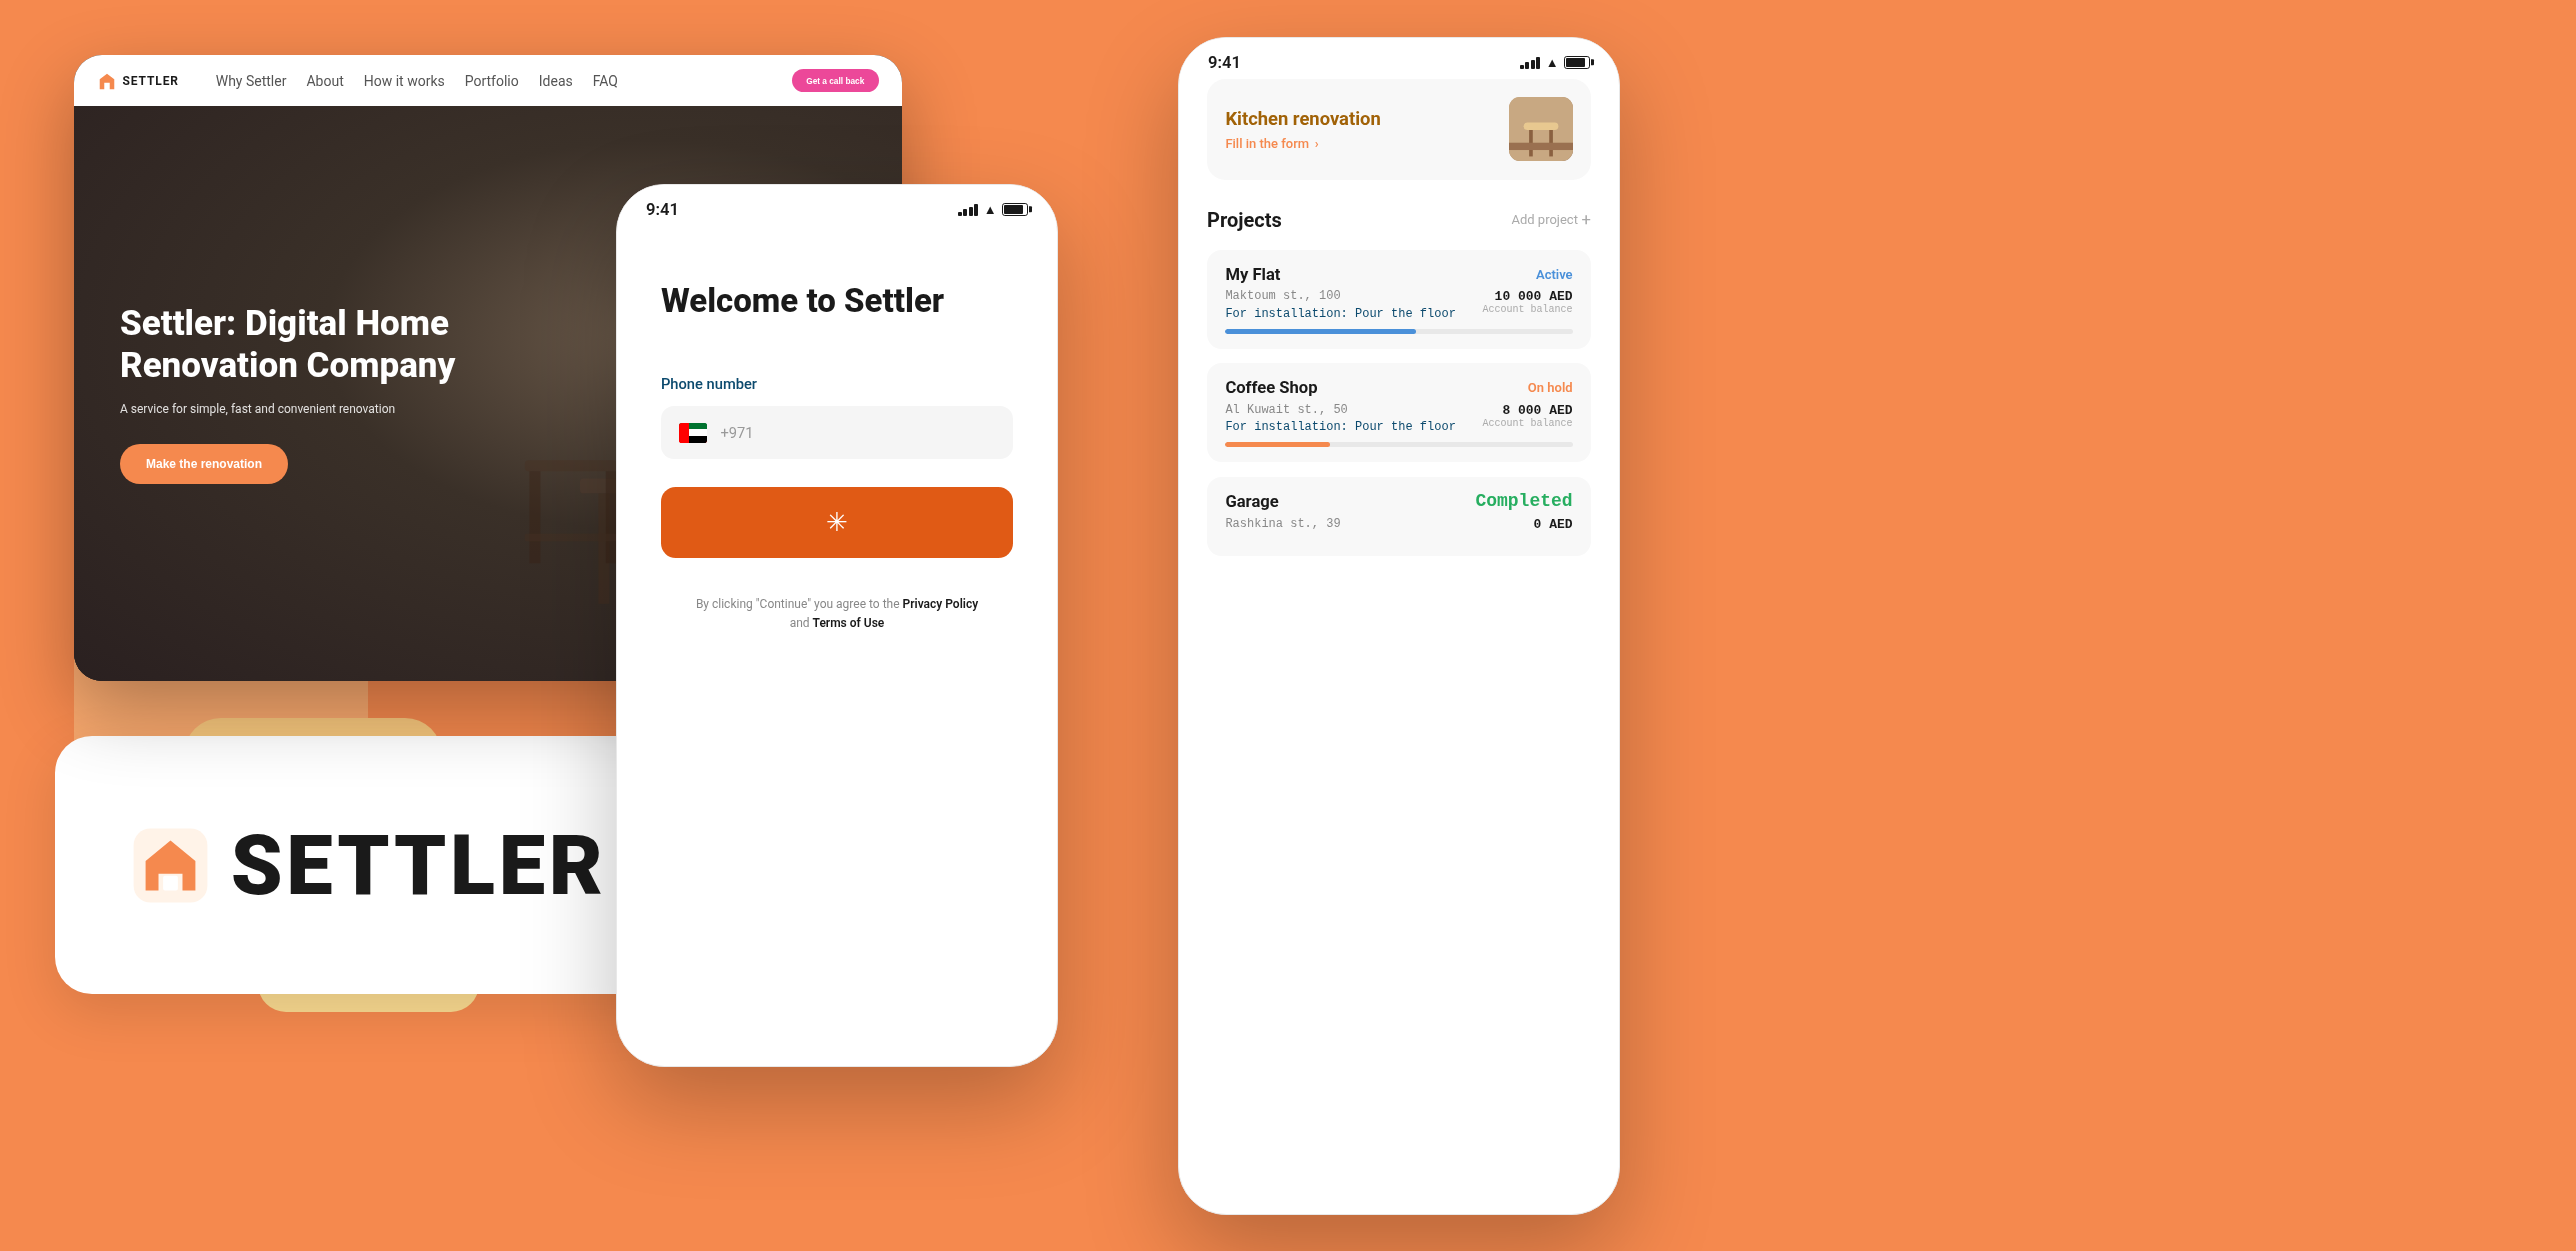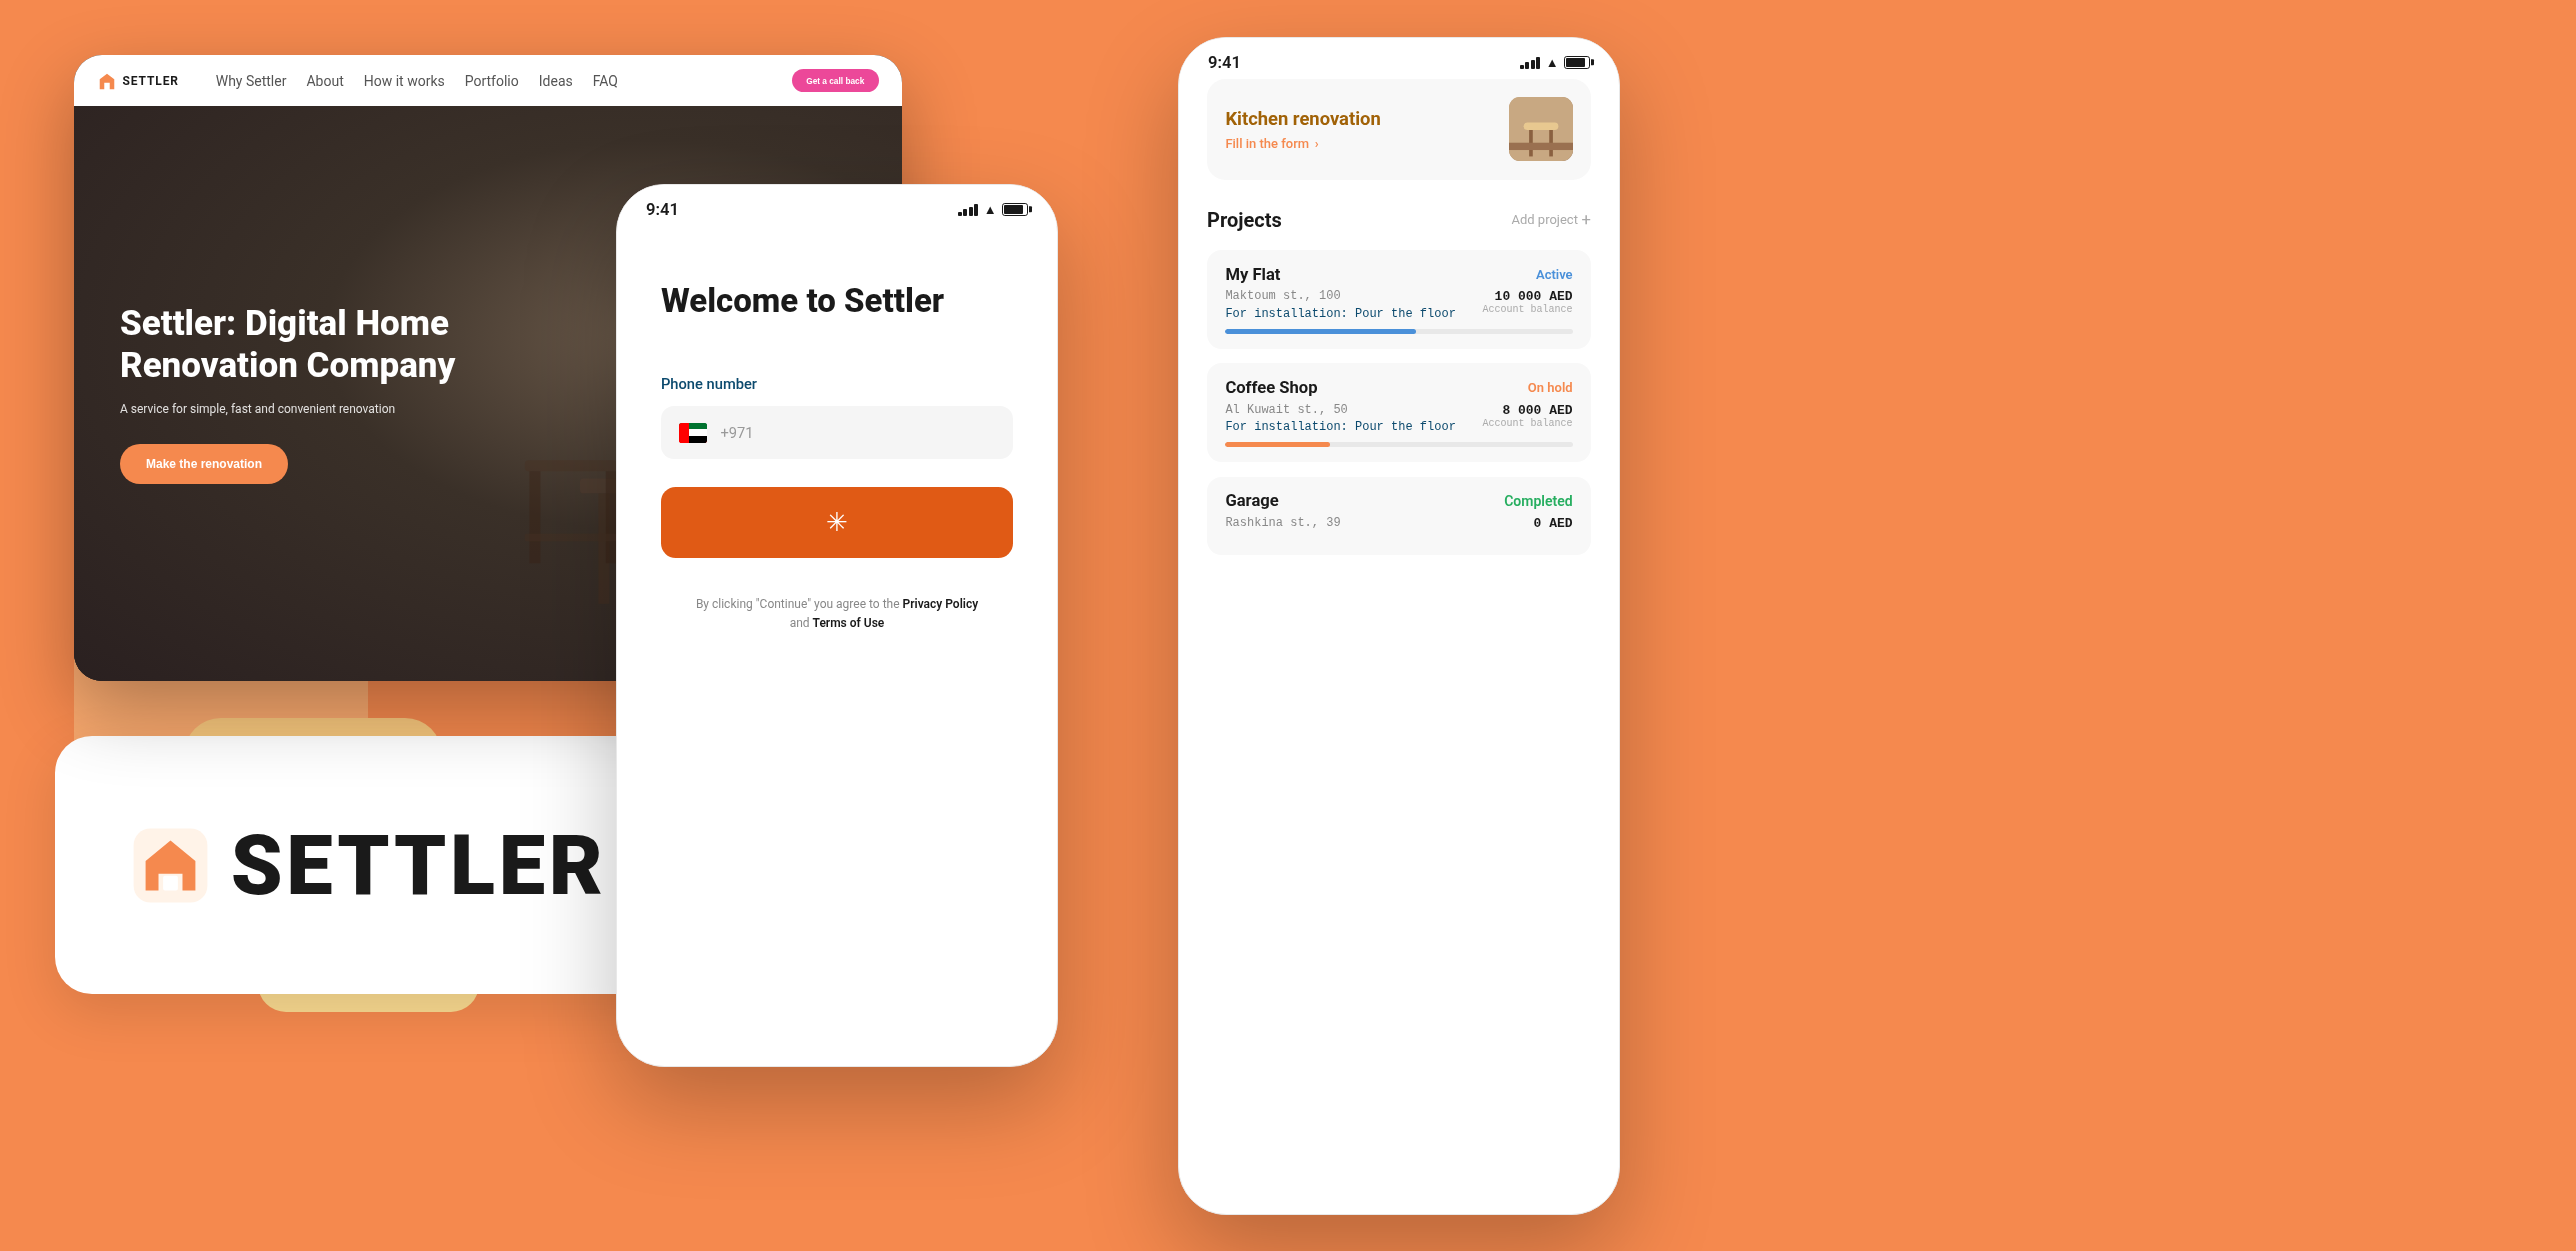--- a/index.html
+++ b/index.html
@@ -459,22 +459,23 @@
       font-size: 13px;
       font-weight: 600;
     }
     .project-status-onhold {
       color: #F5894E;
       font-size: 13px;
       font-weight: 600;
     }
     .project-status-completed {
       color: #27AE60;
-      font-size: 14px;
+      font-size: 18px;
       font-weight: 600;
+      font-family: Liberation Mono, monospace;
     }
     .project-address {
       font-size: 12px;
       color: #888;
       margin-bottom: 3.7px;
     }
     .project-balance-row {
       display: flex;
       justify-content: space-between;
       margin-bottom: 7.4px;

